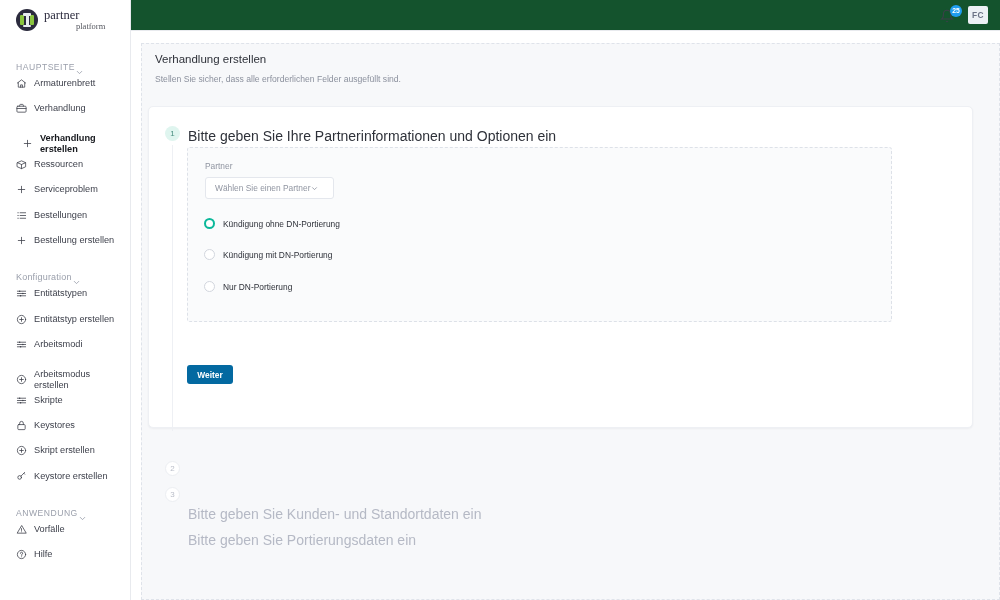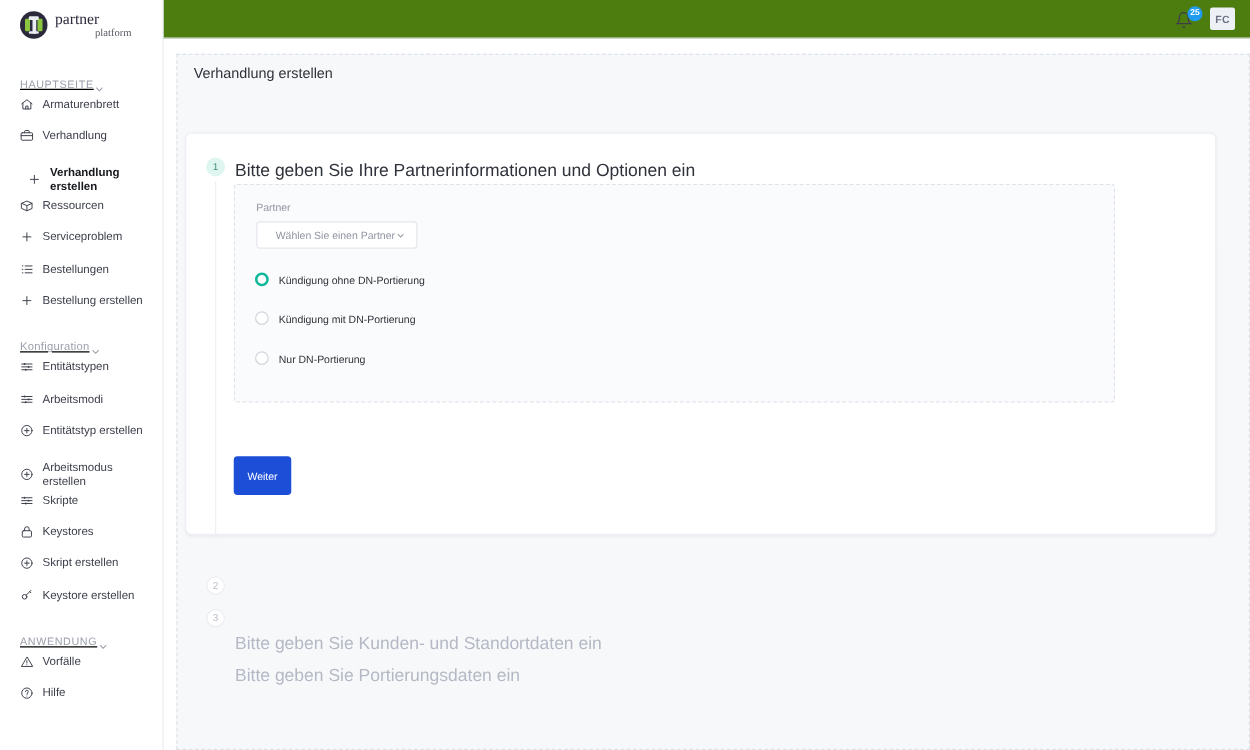--- a/index.html
+++ b/index.html
@@ -64,21 +64,20 @@
     font-family: "Liberation Serif", serif;
     font-size: 8.5px; color: #55575f; padding-left: 32px;
   }
 
   .nav { padding-top: 16px; }
   .nav-section {
     display: flex; align-items: center; 
     padding: 0 14px 0 16px;
     height: 22px;
     margin-top: 6px;
-    text-decoration: underline;
   }
   .nav-section .sec-label {
     font-size: 8.6px; letter-spacing: 0.5px; color: #9a9fab; text-transform: uppercase;
   }
   .nav-section .sec-label.mixed { text-transform: none; letter-spacing: 0.2px; font-size: 9px; }
   .chev { width: 9px; height: 9px; display: block; color: #9a9fab; }
 
   .nav-item {
     display: flex; gap: 7px;
     padding: 0 8px 0 16px;
@@ -94,21 +93,21 @@
     display: flex; align-items: center; justify-content: center;
     color: #3c3f4a;
   }
   .nav-item .ic svg { width: 11px; height: 11px; display: block; }
   .nav-item .lbl { white-space: pre-line; line-height: 1.18; }
 
   
   .topbar {
     position: absolute; left: 131px; top: 0;
     width: 869px; height: 31px;
-    background: #4d7c0f;
+    background: #14532d;
     border-bottom: 1px solid #e8eaee;
     display: flex; align-items: center; justify-content: flex-end;
     padding-right: 12px; gap: 10px;
     z-index: 4;
   }
   .bell-wrap { position: relative; width: 18px; height: 18px; cursor: pointer; }
   .bell-wrap svg { width: 14px; height: 14px; position: absolute; left: 0; top: 3px; color: #3c3f4a; }
   .badge {
     position: absolute; right: -4px; top: -1px;
     min-width: 12px; height: 12px; padding: 0 2px;
@@ -174,42 +173,42 @@
     border-radius: 3px;
     background: #fafbfc;
     width: 705px; height: 175px;
     position: relative;
   }
   .field-label { position: absolute; left: 17px; top: 13px; font-size: 8.4px; color: #9095a1; }
   .select {
     position: absolute; left: 17px; top: 29px;
     width: 129px; height: 22px;
     border: 1px solid #e4e7ed; border-radius: 3px; background: #fff;
-    display: flex; align-items: center; justify-content: flex-end;
+    display: flex; align-items: center; justify-content: flex-start;
     padding: 0 8px 0 9px; cursor: pointer;
   }
   .select .ph { font-size: 8.4px; color: #9095a1; }
   .select svg { width: 9px; height: 9px; color: #9095a1; }
 
   .radio-row {
     position: absolute; left: 16px;
     display: flex; align-items: center; gap: 8px; cursor: pointer;
   }
   .radio {
     width: 11px; height: 11px; border-radius: 50%;
     border: 1.6px solid #d2d6de; background: #fff; flex: 0 0 11px;
   }
   .radio.checked { border: 2.6px solid #0bb89a; }
   .radio-label { font-size: 8.4px; color: #2e3139; }
 
   .btn-next {
     position: absolute; left: 38px; top: 258px;
-    width: 46px; height: 31px; border-radius: 3px;
-    background: #1d4ed8; border: none;
-    color: #ffffff; font-size: 8.4px; font-weight: normal;
+    width: 46px; height: 19px; border-radius: 3px;
+    background: #0369a1; border: none;
+    color: #ffffff; font-size: 8.4px; font-weight: bold;
     display: flex; align-items: center; justify-content: center;
     cursor: pointer;
   }
 
   #step2 { position: absolute; left: 16px; top: 354px; }
   #step3 { position: absolute; left: 16px; top: 380px; }
 </style>
 </head>
 <body>
 
@@ -315,36 +314,36 @@
               <circle cx="8" cy="7" r="1.6" fill="currentColor" stroke="none"></circle>
               <circle cx="15" cy="12" r="1.6" fill="currentColor" stroke="none"></circle>
               <circle cx="10" cy="17" r="1.6" fill="currentColor" stroke="none"></circle>
             </svg>
           </span>
           <span class="lbl">Entitätstypen</span>
         </div>
         <div class="nav-item">
           <span class="ic">
             <svg viewBox="0 0 24 24" fill="none" stroke="currentColor" stroke-width="1.7" stroke-linecap="round" stroke-linejoin="round">
+              <circle cx="12" cy="12" r="9"></circle>
+              <path d="M12 8v8M8 12h8"></path>
+            </svg>
+          </span>
+          <span class="lbl">Entitätstyp erstellen</span>
+        </div>
+        <div class="nav-item">
+          <span class="ic">
+            <svg viewBox="0 0 24 24" fill="none" stroke="currentColor" stroke-width="1.7" stroke-linecap="round" stroke-linejoin="round">
               <path d="M3 7h18M3 12h18M3 17h18"></path>
               <circle cx="8" cy="7" r="1.6" fill="currentColor" stroke="none"></circle>
               <circle cx="15" cy="12" r="1.6" fill="currentColor" stroke="none"></circle>
               <circle cx="10" cy="17" r="1.6" fill="currentColor" stroke="none"></circle>
             </svg>
           </span>
           <span class="lbl">Arbeitsmodi</span>
-        </div>
-        <div class="nav-item">
-          <span class="ic">
-            <svg viewBox="0 0 24 24" fill="none" stroke="currentColor" stroke-width="1.7" stroke-linecap="round" stroke-linejoin="round">
-              <circle cx="12" cy="12" r="9"></circle>
-              <path d="M12 8v8M8 12h8"></path>
-            </svg>
-          </span>
-          <span class="lbl">Entitätstyp erstellen</span>
         </div>
         <div class="nav-item two-line">
           <span class="ic">
             <svg viewBox="0 0 24 24" fill="none" stroke="currentColor" stroke-width="1.7" stroke-linecap="round" stroke-linejoin="round">
               <circle cx="12" cy="12" r="9"></circle>
               <path d="M12 8v8M8 12h8"></path>
             </svg>
           </span>
           <span class="lbl">Arbeitsmodus
 erstellen</span>
@@ -425,20 +424,21 @@
       <span class="badge">25</span>
     </div>
     <div class="avatar">FC</div>
   </header>
 
   <main class="main">
     <div class="dashed-region"></div>
 
     <div class="page-head">
       <div class="page-title">Verhandlung erstellen</div>
+      <div class="page-sub">Stellen Sie sicher, dass alle erforderlichen Felder ausgefüllt sind.</div>
     </div>
 
     <section class="card">
 
       <div class="step" id="step1">
         <div class="step-num active">1</div>
         <div class="step-title">Bitte geben Sie Ihre Partnerinformationen und Optionen ein</div>
       </div>
 
       <div class="step-rail"></div>

